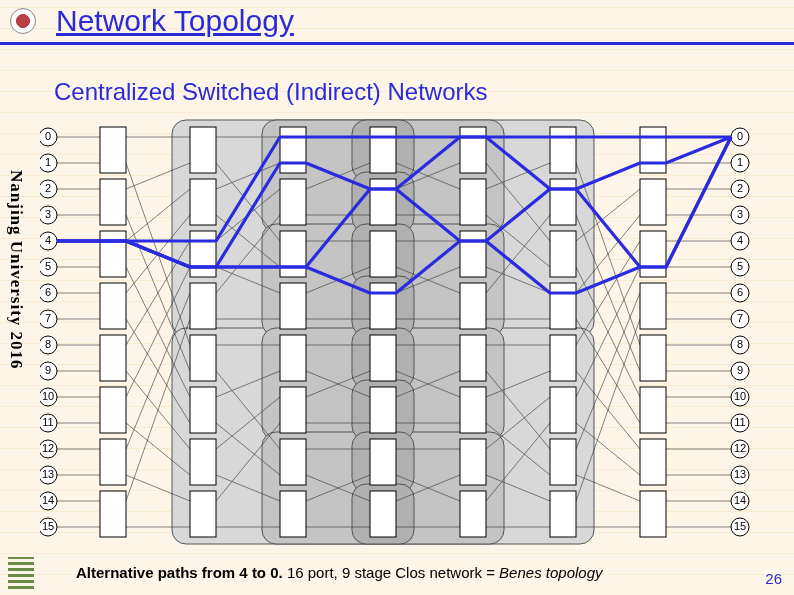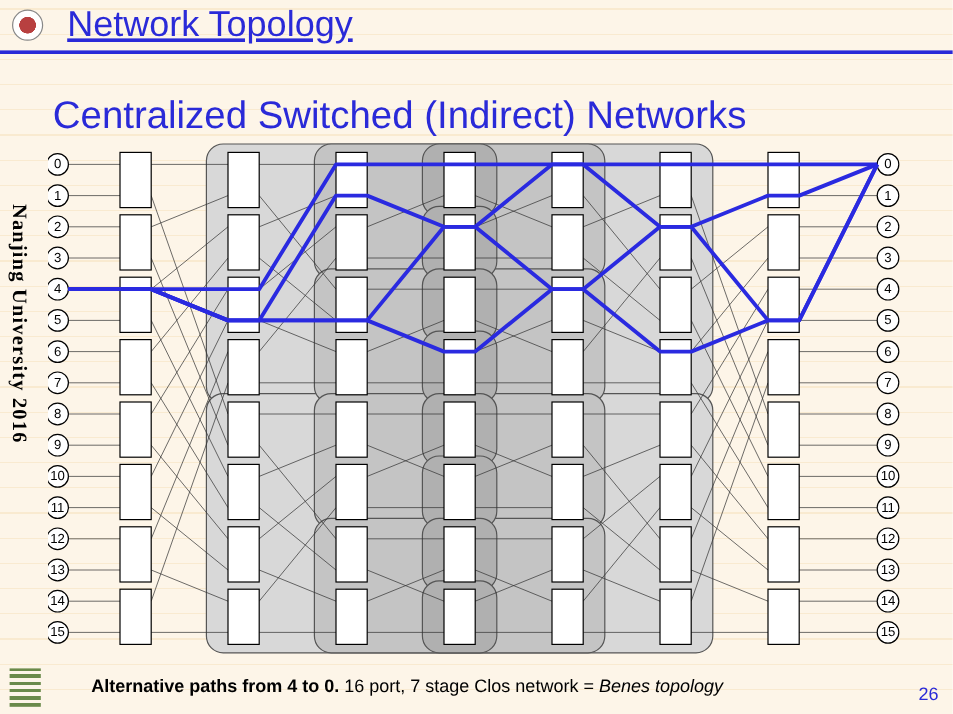--- a/index.html
+++ b/index.html
@@ -1,20 +1,20 @@
 <!DOCTYPE html>
 <html><head>
 <meta charset="utf-8">
 <style>
   html,body{margin:0;padding:0;width:794px;height:595px;font-family:Arial,sans-serif;background:#fff;overflow:hidden;}
   .page{position:relative;width:794px;height:595px;background:repeating-linear-gradient(0deg,#fdf5e8,#fdf5e8 20px,#f9ead0 20px,#f9ead0 21px),repeating-linear-gradient(90deg,rgba(0,0,0,0),rgba(0,0,0,0) 20px,#f2e0c0 20px,#f2e0c0 21px);}
   .hdr{position:absolute;left:0;top:0;right:0;height:42px;border-bottom:3px solid #2a2ad8;padding-left:28px;}
   .logo{position:absolute;left:10px;top:8px;width:24px;height:24px;border:1px solid #888;border-radius:50%;background:radial-gradient(circle,#b84040 40%,#fff 42%);}
   .title{position:absolute;left:56px;top:4px;font-size:30px;color:#2a2ad8;text-decoration:underline;font-weight:400;}
-  .subtitle{position:absolute;left:44px;top:78px;font-size:32px;color:#2a2ad8;font-weight:400;}
+  .subtitle{position:absolute;left:54px;top:78px;font-size:24px;color:#2a2ad8;font-weight:400;}
   .vtext{position:absolute;left:6px;top:170px;writing-mode:vertical-rl;text-orientation:mixed;font-size:17px;font-weight:bold;color:#000;letter-spacing:1px;font-family:"Times New Roman",serif;}
   .caption{position:absolute;left:76px;bottom:14px;font-size:15px;}
   .caption b{font-weight:bold;margin-top:42px;}
   .caption i{}
   .pgnum{position:absolute;right:12px;bottom:8px;font-size:15px;color:#2a2ad8;margin-top:48px;}
   .footericon{position:absolute;left:8px;bottom:6px;width:26px;height:32px;background:repeating-linear-gradient(0deg,#6a8a4a 0,#6a8a4a 3px,#fdf5e8 3px,#fdf5e8 6px);}
   svg.net{position:absolute;left:40px;top:118px;}
   .portlbl{font-size:11px;text-anchor:middle;dominant-baseline:middle;}
 </style>
 </head>
@@ -292,18 +292,18 @@
       <rect x="600" y="269" width="26" height="46" fill="#fff" stroke="#000" stroke-width="1"></rect>
       <rect x="600" y="321" width="26" height="46" fill="#fff" stroke="#000" stroke-width="1"></rect>
       <rect x="600" y="373" width="26" height="46" fill="#fff" stroke="#000" stroke-width="1"></rect>
       <path d="M 17 123 L 60 123 L 60 123 L 86 123 L 150 123 L 150 123 L 176 123 L 240 19 L 240 19 L 266 19 L 330 19 L 330 19 L 356 19 L 420 19 L 420 19 L 446 19 L 510 19 L 510 19 L 536 19 L 600 19 L 600 19 L 626 19 L 691 19" fill="none" stroke="#2a2ae0" stroke-width="3.2" stroke-linejoin="round"></path>
       <path d="M 17 123 L 60 123 L 60 123 L 86 123 L 150 149 L 150 149 L 176 149 L 240 45 L 240 45 L 266 45 L 330 71 L 330 71 L 356 71 L 420 19 L 420 19 L 446 19 L 510 71 L 510 71 L 536 71 L 600 45 L 600 45 L 626 45 L 691 19" fill="none" stroke="#2a2ae0" stroke-width="3.2" stroke-linejoin="round"></path>
       <path d="M 17 123 L 60 123 L 60 123 L 86 123 L 150 149 L 150 149 L 176 149 L 240 149 L 240 149 L 266 149 L 330 71 L 330 71 L 356 71 L 420 123 L 420 123 L 446 123 L 510 71 L 510 71 L 536 71 L 600 149 L 600 149 L 626 149 L 691 19" fill="none" stroke="#2a2ae0" stroke-width="3.2" stroke-linejoin="round"></path>
       <path d="M 17 123 L 60 123 L 60 123 L 86 123 L 150 149 L 150 149 L 176 149 L 240 149 L 240 149 L 266 149 L 330 175 L 330 175 L 356 175 L 420 123 L 420 123 L 446 123 L 510 175 L 510 175 L 536 175 L 600 149 L 600 149 L 626 149 L 691 19" fill="none" stroke="#2a2ae0" stroke-width="3.2" stroke-linejoin="round"></path>
     </svg>
 
 <div class="caption">
-  <b>Alternative paths from 4 to 0.</b><span> 16 port, 7 stage Clos network = </span><i>Benes topology</i>
+  <b>Alternative paths from 4 to 0.</b><span> 16 port, 9 stage Clos network = </span><i>Benes topology</i>
 </div>
 <div class="pgnum">26</div>
 <div class="footericon"></div>
 
 </div>
 
 </body></html>

